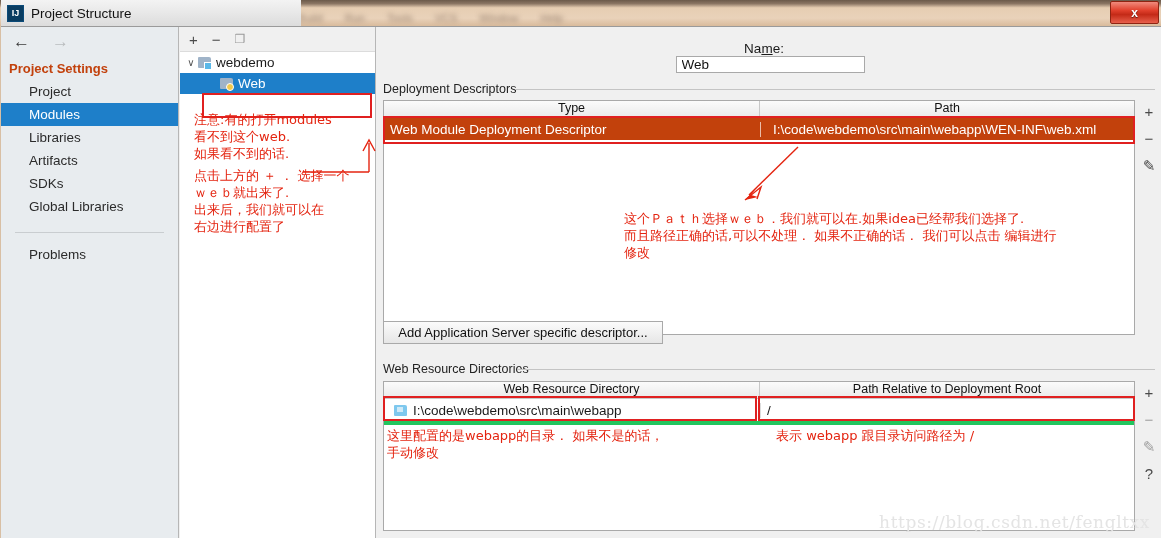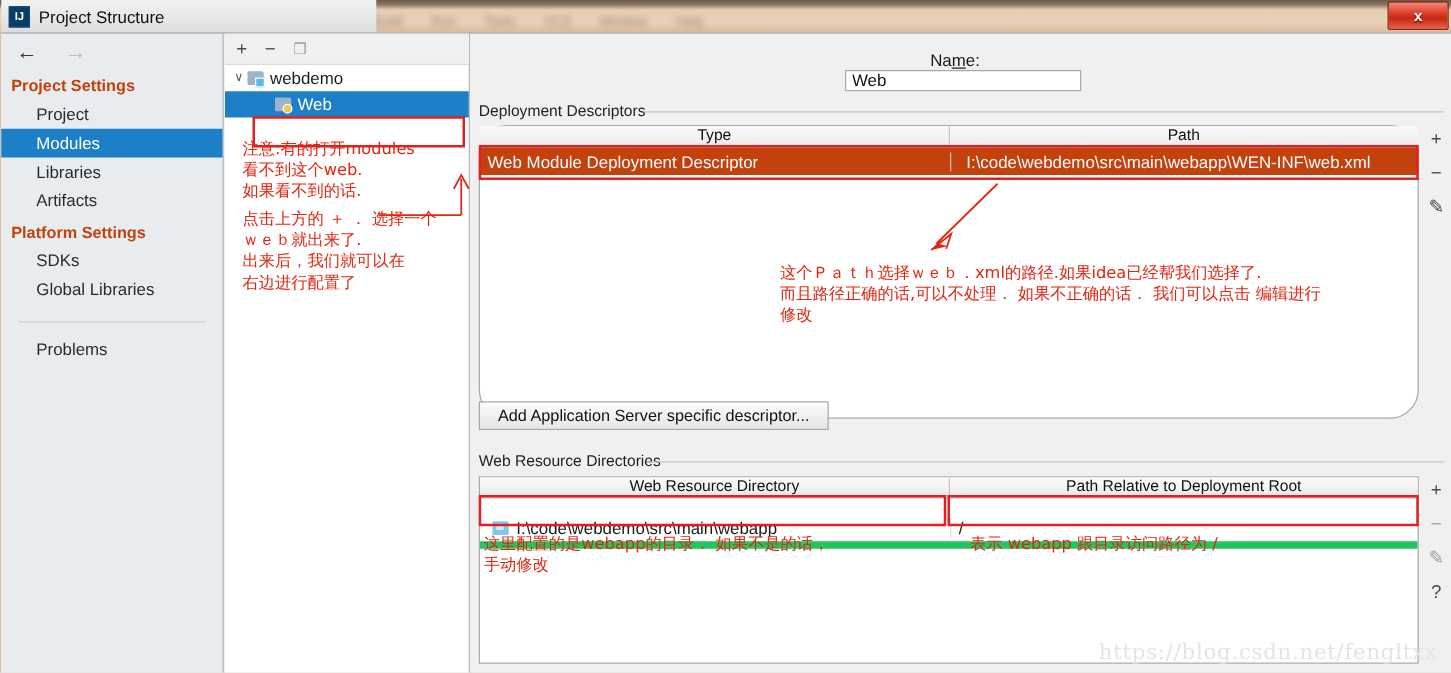--- a/index.html
+++ b/index.html
@@ -157,21 +157,20 @@
         <span class="navarrow on">←</span>
         <span class="navarrow off">→</span>
       </div>
 
       <div class="sgroup">Project Settings</div>
       <div class="sitem">Project</div>
       <div class="sitem sel">Modules</div>
       <div class="sitem">Libraries</div>
       <div class="sitem">Artifacts</div>
 
-      <div class="sgroup">Platform Settings</div>
       <div class="sitem">SDKs</div>
       <div class="sitem">Global Libraries</div>
 
       <div class="sdiv"></div>
       <div class="sitem">Problems</div>
     </div>
 
     <div id="treecol">
       <div id="treetoolbar">
         <span class="tbicon">+</span>
@@ -209,21 +208,21 @@
     <div id="main">
 
       <div id="namerow">
         <span id="namelbl"><span>Na</span><u>m</u><span>e:</span></span>
         <input id="nameinput" type="text" value="Web" style="">
       </div>
 
       <div class="grouplbl" style="left:6px;top:55px;">Deployment Descriptors</div>
       <div class="grouprule" style="left:138px;top:62px;width:640px;"></div>
 
-      <div class="tbl" style="left:6px;top:73px;width:752px;height:235px;border-radius:23px;">
+      <div class="tbl" style="left:6px;top:73px;width:752px;height:235px;">
         <div class="thead">
           <div class="th" style="width:376px;">Type</div>
           <div class="th" style="width:374px;">Path</div>
         </div>
         <div class="trow2 sel">
           <div class="td" style="width:376px;">Web Module Deployment Descriptor</div>
           <div class="td divider" style="width:374px;">I:\code\webdemo\src\main\webapp\WEN-INF\web.xml</div>
         </div>
       </div>
 
@@ -236,21 +235,21 @@
       <button id="addbtn" style="left:6px;top:294px;">Add Application Server specific descriptor...</button>
 
       <div class="grouplbl" style="left:6px;top:335px;">Web Resource Directories</div>
       <div class="grouprule" style="left:140px;top:342px;width:638px;"></div>
 
       <div class="tbl" style="left:6px;top:354px;width:752px;height:150px;">
         <div class="thead">
           <div class="th" style="width:376px;">Web Resource Directory</div>
           <div class="th" style="width:374px;">Path Relative to Deployment Root</div>
         </div>
-        <div class="trow2" style="border-bottom:6px solid #22c55e;margin-top:12px;">
+        <div class="trow2" style="border-bottom:4px solid #22c55e;">
           <div class="td" style="width:376px;display:flex;align-items:center;">
             <span class="folder2"></span>
             <span>I:\code\webdemo\src\main\webapp</span>
           </div>
           <div class="td" style="width:374px;border-left:1px solid #dcdcdc;">/</div>
         </div>
       </div>
 
       <div class="vtool" style="left:760px;top:354px;height:150px;">
         <span class="vicon">+</span>
@@ -263,21 +262,21 @@
     <div class="redbox" style="left:382px;top:89px;width:752px;height:28px;"></div>
     <div class="redbox" style="left:382px;top:369px;width:374px;height:25px;"></div>
     <div class="redbox" style="left:757px;top:369px;width:377px;height:25px;"></div>
 
     <svg class="arrow" style="left:700px;top:110px;width:140px;height:80px;">
       <line x1="97" y1="10" x2="48" y2="58" stroke="#e42410" stroke-width="1.4"></line>
       <polygon points="44,63 56,50 50,58 57,60" fill="#e42410"></polygon>
       <polyline points="44,63 60,50 56,62" fill="none" stroke="#e42410" stroke-width="1.4"></polyline>
     </svg>
 
-    <div class="ann" style="left:623px;top:183px;">这个Ｐａｔｈ选择ｗｅｂ．xml的路径.如果idea已经帮我们选择了.
+    <div class="ann" style="left:623px;top:183px;">这个Ｐａｔｈ选择ｗｅｂ．我们就可以在.如果idea已经帮我们选择了.
 而且路径正确的话,可以不处理． 如果不正确的话． 我们可以点击 编辑进行
 修改</div>
     <div class="ann" style="left:386px;top:400px;">这里配置的是webapp的目录． 如果不是的话，
 手动修改</div>
     <div class="ann" style="left:775px;top:400px;">表示 webapp 跟目录访问路径为 /</div>
 
     <div id="watermark">https://blog.csdn.net/fengltxx</div>
   </div>
 </div>
 

